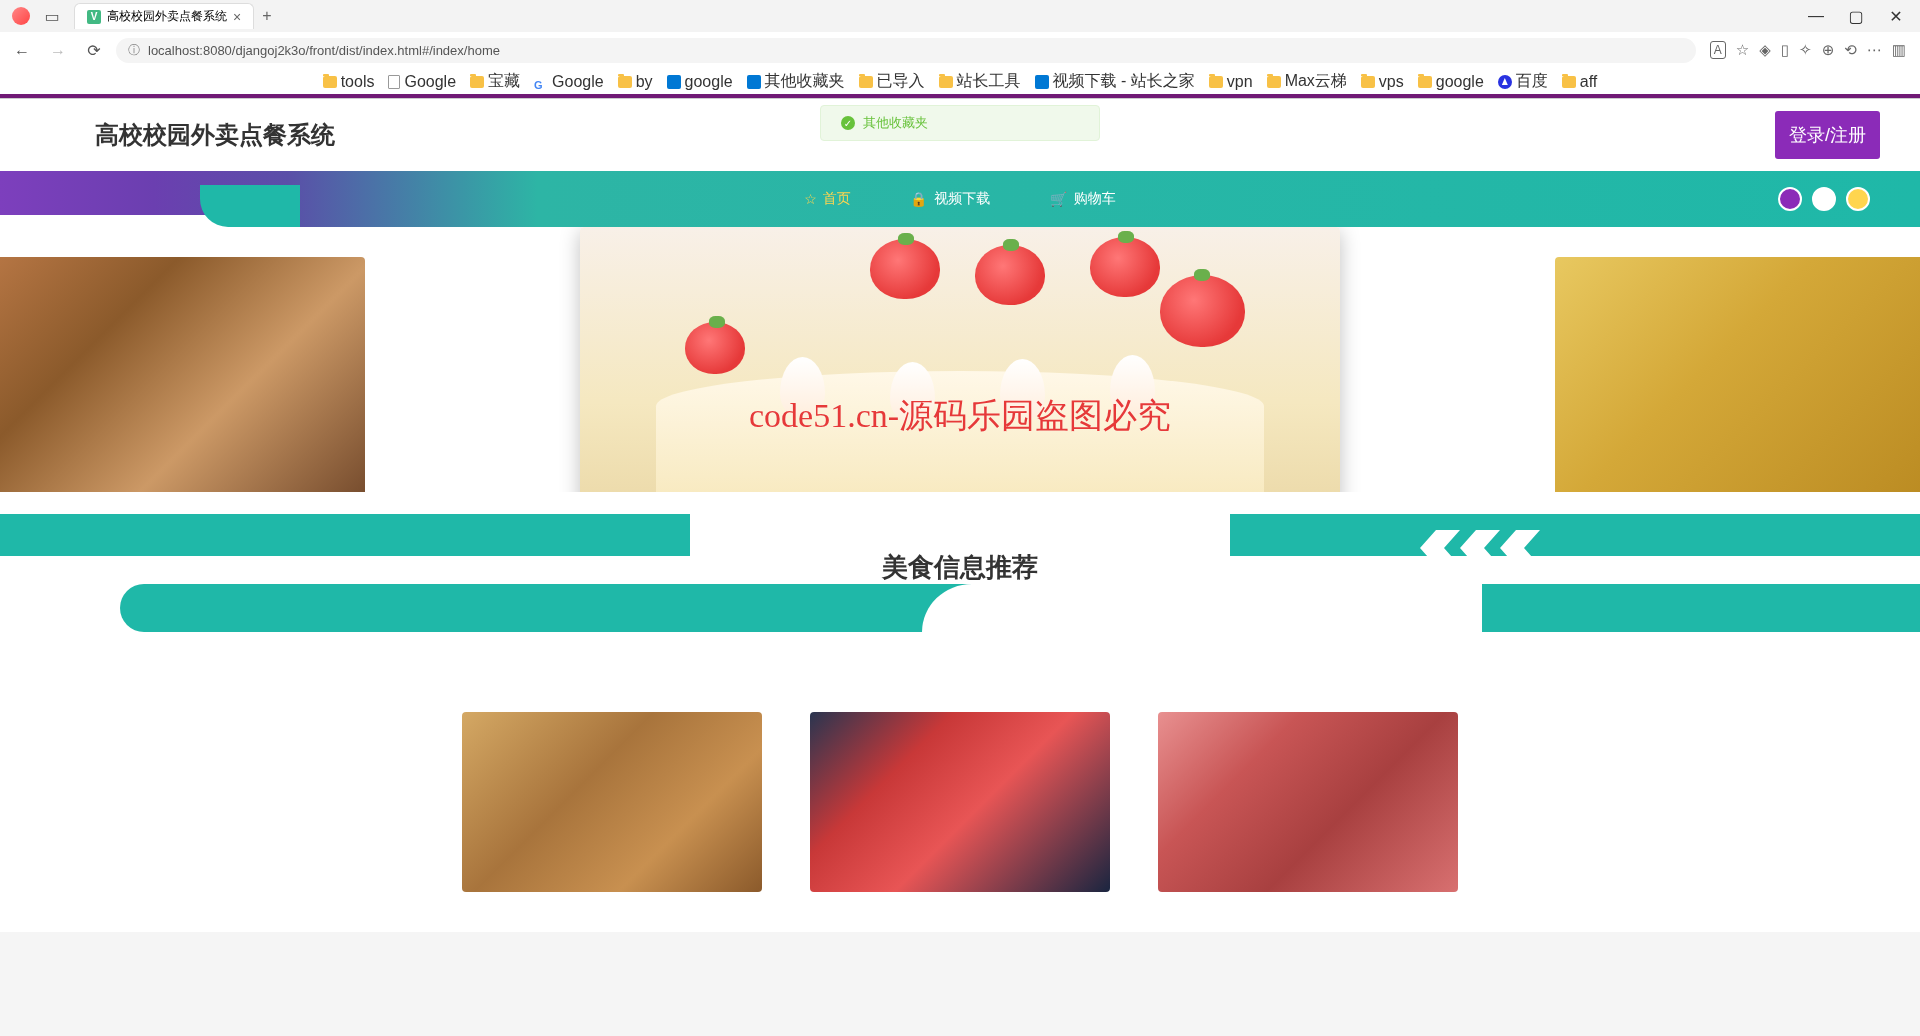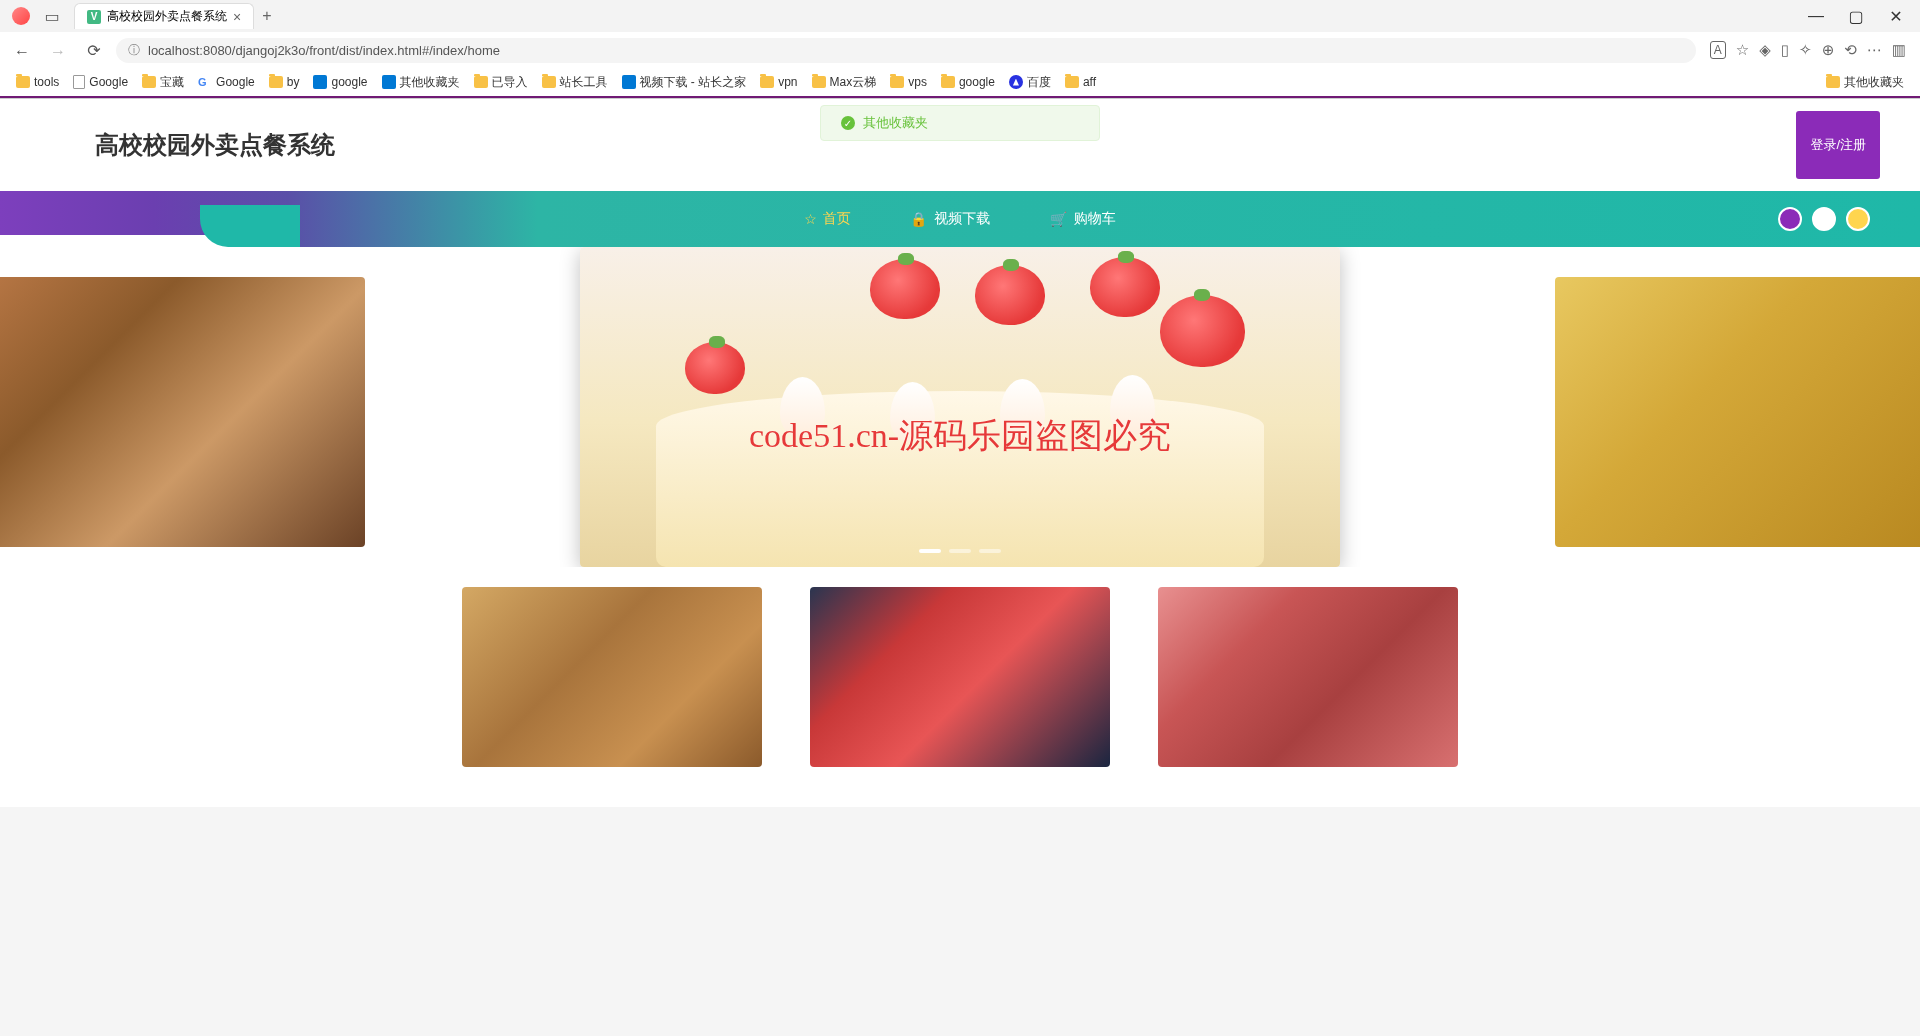--- a/index.html
+++ b/index.html
@@ -14,55 +14,55 @@
 .tab-close { font-size: 14px; color: #666; cursor:pointer; }
 .new-tab { padding: 2px 8px; color: #666; font-size: 16px; cursor:pointer;}
 .window-controls { margin-left: auto; display: flex; gap: 0; }
 .window-btn { width: 40px; height: 28px; display:flex; align-items:center; justify-content:center; color:#333; cursor:pointer;}
 .addr-bar { display: flex; align-items: center; height: 36px; padding: 0 8px; gap: 8px; background:#fff;}
 .nav-btn { width: 28px; height: 28px; display:flex; align-items:center; justify-content:center; color:#555; cursor:pointer; border-radius:4px;}
 .url-box { flex: 1; display: flex; align-items: center; background: #f4f4f4; border-radius: 14px; padding: 4px 12px; font-size: 13px; color:#555; gap:8px;}
 .url-icon { color:#888; font-size:12px;}
 .addr-right { display:flex; gap:10px; align-items:center; padding:0 6px;}
 .addr-icon { color:#666; font-size:15px; cursor:pointer;}
-.bookmarks-bar { display: flex; align-items: center; height: 30px; padding: 0 10px; gap: 2px; background:#fff; border-bottom:2px solid #701a75; font-size:12px;}
+.bookmarks-bar { display: flex; align-items: center; height: 30px; padding: 0 10px; gap: 2px; background:#fff; border-bottom:4px solid #701a75; font-size:16px;flex-direction:column;}
 .bookmark { display:flex; align-items:center; gap:4px; padding:3px 6px; cursor:pointer; border-radius:3px; color:#333;}
 .bm-folder { width:14px; height:12px; background:#f8c146; border-radius:2px; position:relative;}
 .bm-folder::before { content:""; position:absolute; top:-2px; left:0; width:6px; height:2px; background:#f8c146; border-radius:1px 1px 0 0;}
 .bm-page { width:12px; height:14px; border:1px solid #999; border-radius:1px; background:#fff;}
 .bm-blue { width:14px; height:14px; background:#0078d4; border-radius:2px;}
 .bm-google { width:14px; height:14px; position:relative;}
 .bm-google::before { content:"G"; color:#4285f4; font-weight:bold; font-size:11px;}
 .bm-baidu { width:14px; height:14px; background:#2932e1; border-radius:7px; display:flex; align-items:center; justify-content:center;}
 .bm-baidu::before { content:""; width:6px; height:7px; background:#fff; clip-path: polygon(50% 0, 100% 100%, 0 100%);}
 .bookmarks-right { margin-left:auto; display:flex; align-items:center; gap:4px;}
 
 
 .page { background: white; position:relative;}
 .watermarks { position:absolute; inset:0; pointer-events:none; z-index:1; overflow:hidden;}
 .wm-row { display:flex; justify-content:space-around; opacity:0.15; color:#999; font-size:22px; padding: 35px 0;}
 .site-header { display: flex; align-items: center; padding: 12px 40px; position:relative; z-index:2; background:#fff;}
 .site-title { font-size: 24px; font-weight: bold; color: #333; margin-left:55px;}
 .toast { position: absolute; left: 50%; transform: translateX(-50%); top: 6px; background: #f0f9eb; border: 1px solid #e1f3d8; padding: 8px 20px; border-radius: 4px; display: flex; align-items: center; gap: 8px; font-size: 13px; color: #67c23a; z-index:10; min-width:280px;}
 .toast-icon { width: 14px; height: 14px; border-radius: 50%; background: #67c23a; color: white; display:flex; align-items:center; justify-content:center; font-size:10px;}
-.login-btn { margin-left: auto; background: #8b2bb8; color: white; padding: 25px 14px; border: none; border-radius: 3px; font-size: 13px; cursor:pointer;}
+.login-btn { margin-left: auto; background: #8b2bb8; color: white; padding: 12px 14px; border: none; border-radius: 3px; font-size: 18px; cursor:pointer;}
 
 .nav-strip { height: 56px; background: linear-gradient(90deg, #7d3fbd 0%, #6b3fb0 8%, #5a4fa8 15%, #2db5a5 28%, #1fb8a8 100%); position:relative; z-index:2;}
 .nav-strip::before { content:""; position:absolute; left:0; bottom:-18px; width:230px; height:30px; background:#fff; border-radius: 0 18px 0 0;}
 .nav-strip::after { content:""; position:absolute; left:200px; bottom:0; width:100px; height:42px; background:linear-gradient(90deg, #1fb8a8, #1fb8a8); border-radius: 0 0 0 28px;}
 .nav-inner { display: flex; align-items: center; justify-content: center; height: 100%; gap: 60px; position:relative; z-index:3;}
 .nav-item { display: flex; align-items: center; gap: 6px; color: white; font-size: 14px; cursor:pointer;}
 .nav-item.active { color: #ffd54f; }
 .theme-dots { position:absolute; right:50px; top:50%; transform:translateY(-50%); display:flex; gap:10px; z-index:4;}
 .theme-dot { width:24px; height:24px; border-radius:50%; border:2px solid #fff; cursor:pointer;}
 .dot-purple { background:#8b2bb8;}
 .dot-white { background:#fff;}
 .dot-yellow { background:#ffd54f;}
 
-.carousel-section { position: relative; height: 320px; background:#fff; overflow:hidden; z-index:2;}
+.carousel-section { position: relative; height: 265px; background:#fff; overflow:hidden; z-index:2;}
 .side-img { position:absolute; top:30px; width:380px; height:270px; background: linear-gradient(135deg, #c89060, #8b5a2b); border-radius:4px;}
 .side-left { left:-15px; background: linear-gradient(135deg, #b87745 0%, #8b5a2b 30%, #cc9966 60%, #6b4226 100%);}
 .side-right { right:-15px; background: linear-gradient(135deg, #e8c860 0%, #d4a838 40%, #b88820 100%);}
 .carousel-main { position:absolute; left:50%; transform:translateX(-50%); top:0; width:760px; height:320px; background: linear-gradient(180deg, #f8f0e8 0%, #f5e8c0 55%, #e8d4a0 100%); border-radius:4px; box-shadow: 0 4px 20px rgba(0,0,0,0.25); overflow:hidden;}
 .cake-base { position:absolute; bottom:0; left:10%; width:80%; height:55%; background: linear-gradient(180deg, #fff8e8 0%, #f5e4b0 100%); border-radius: 50% 50% 10px 10px / 20% 20% 10px 10px;}
 .strawberry { position:absolute; width:70px; height:60px; background: radial-gradient(circle at 40% 35%, #ff7777, #e63939 70%); border-radius: 50% 50% 48% 48%;}
 .strawberry::after { content:""; position:absolute; top:-6px; left:40%; width:16px; height:12px; background:#6ab04c; border-radius: 40%;}
 .cream { position:absolute; width:45px; height:60px; background: linear-gradient(180deg, #fff, #ffeedd); border-radius: 50% 50% 40% 40% / 60% 60% 40% 40%;}
 .watermark-text { position:absolute; top:52%; left:50%; transform:translateX(-50%); color:#e63939; font-size:34px; font-family: "SimSun", serif; white-space:nowrap; z-index:5; text-shadow: 0 0 2px rgba(255,255,255,0.4);}
 .carousel-dots { position:absolute; bottom:14px; left:50%; transform:translateX(-50%); display:flex; gap:8px; z-index:6;}
@@ -316,19 +316,31 @@
       <div class="cream" style="top:128px;left:530px"></div>
       <div class="watermark-text">code51.cn-源码乐园盗图必究</div>
       <div class="carousel-dots">
         <div class="c-dot active"></div>
         <div class="c-dot"></div>
         <div class="c-dot"></div>
       </div>
     </div>
   </div>
 
+  <div class="recommend-section">
+    <div class="rec-banner-top"></div>
+    <div class="rec-curve-white"></div>
+    <div class="rec-banner-bottom"></div>
+    <div class="rec-curve-cut"></div>
+    <div class="rec-title">美食信息推荐</div>
+    <div class="rec-arrows">
+      <div class="rec-arrow"></div>
+      <div class="rec-arrow"></div>
+      <div class="rec-arrow"></div>
+    </div>
+  </div>
 
   <div class="food-grid">
     <div class="food-card food-1"></div>
     <div class="food-card food-2"></div>
     <div class="food-card food-3"></div>
   </div>
 </div>
 
 </body></html>

